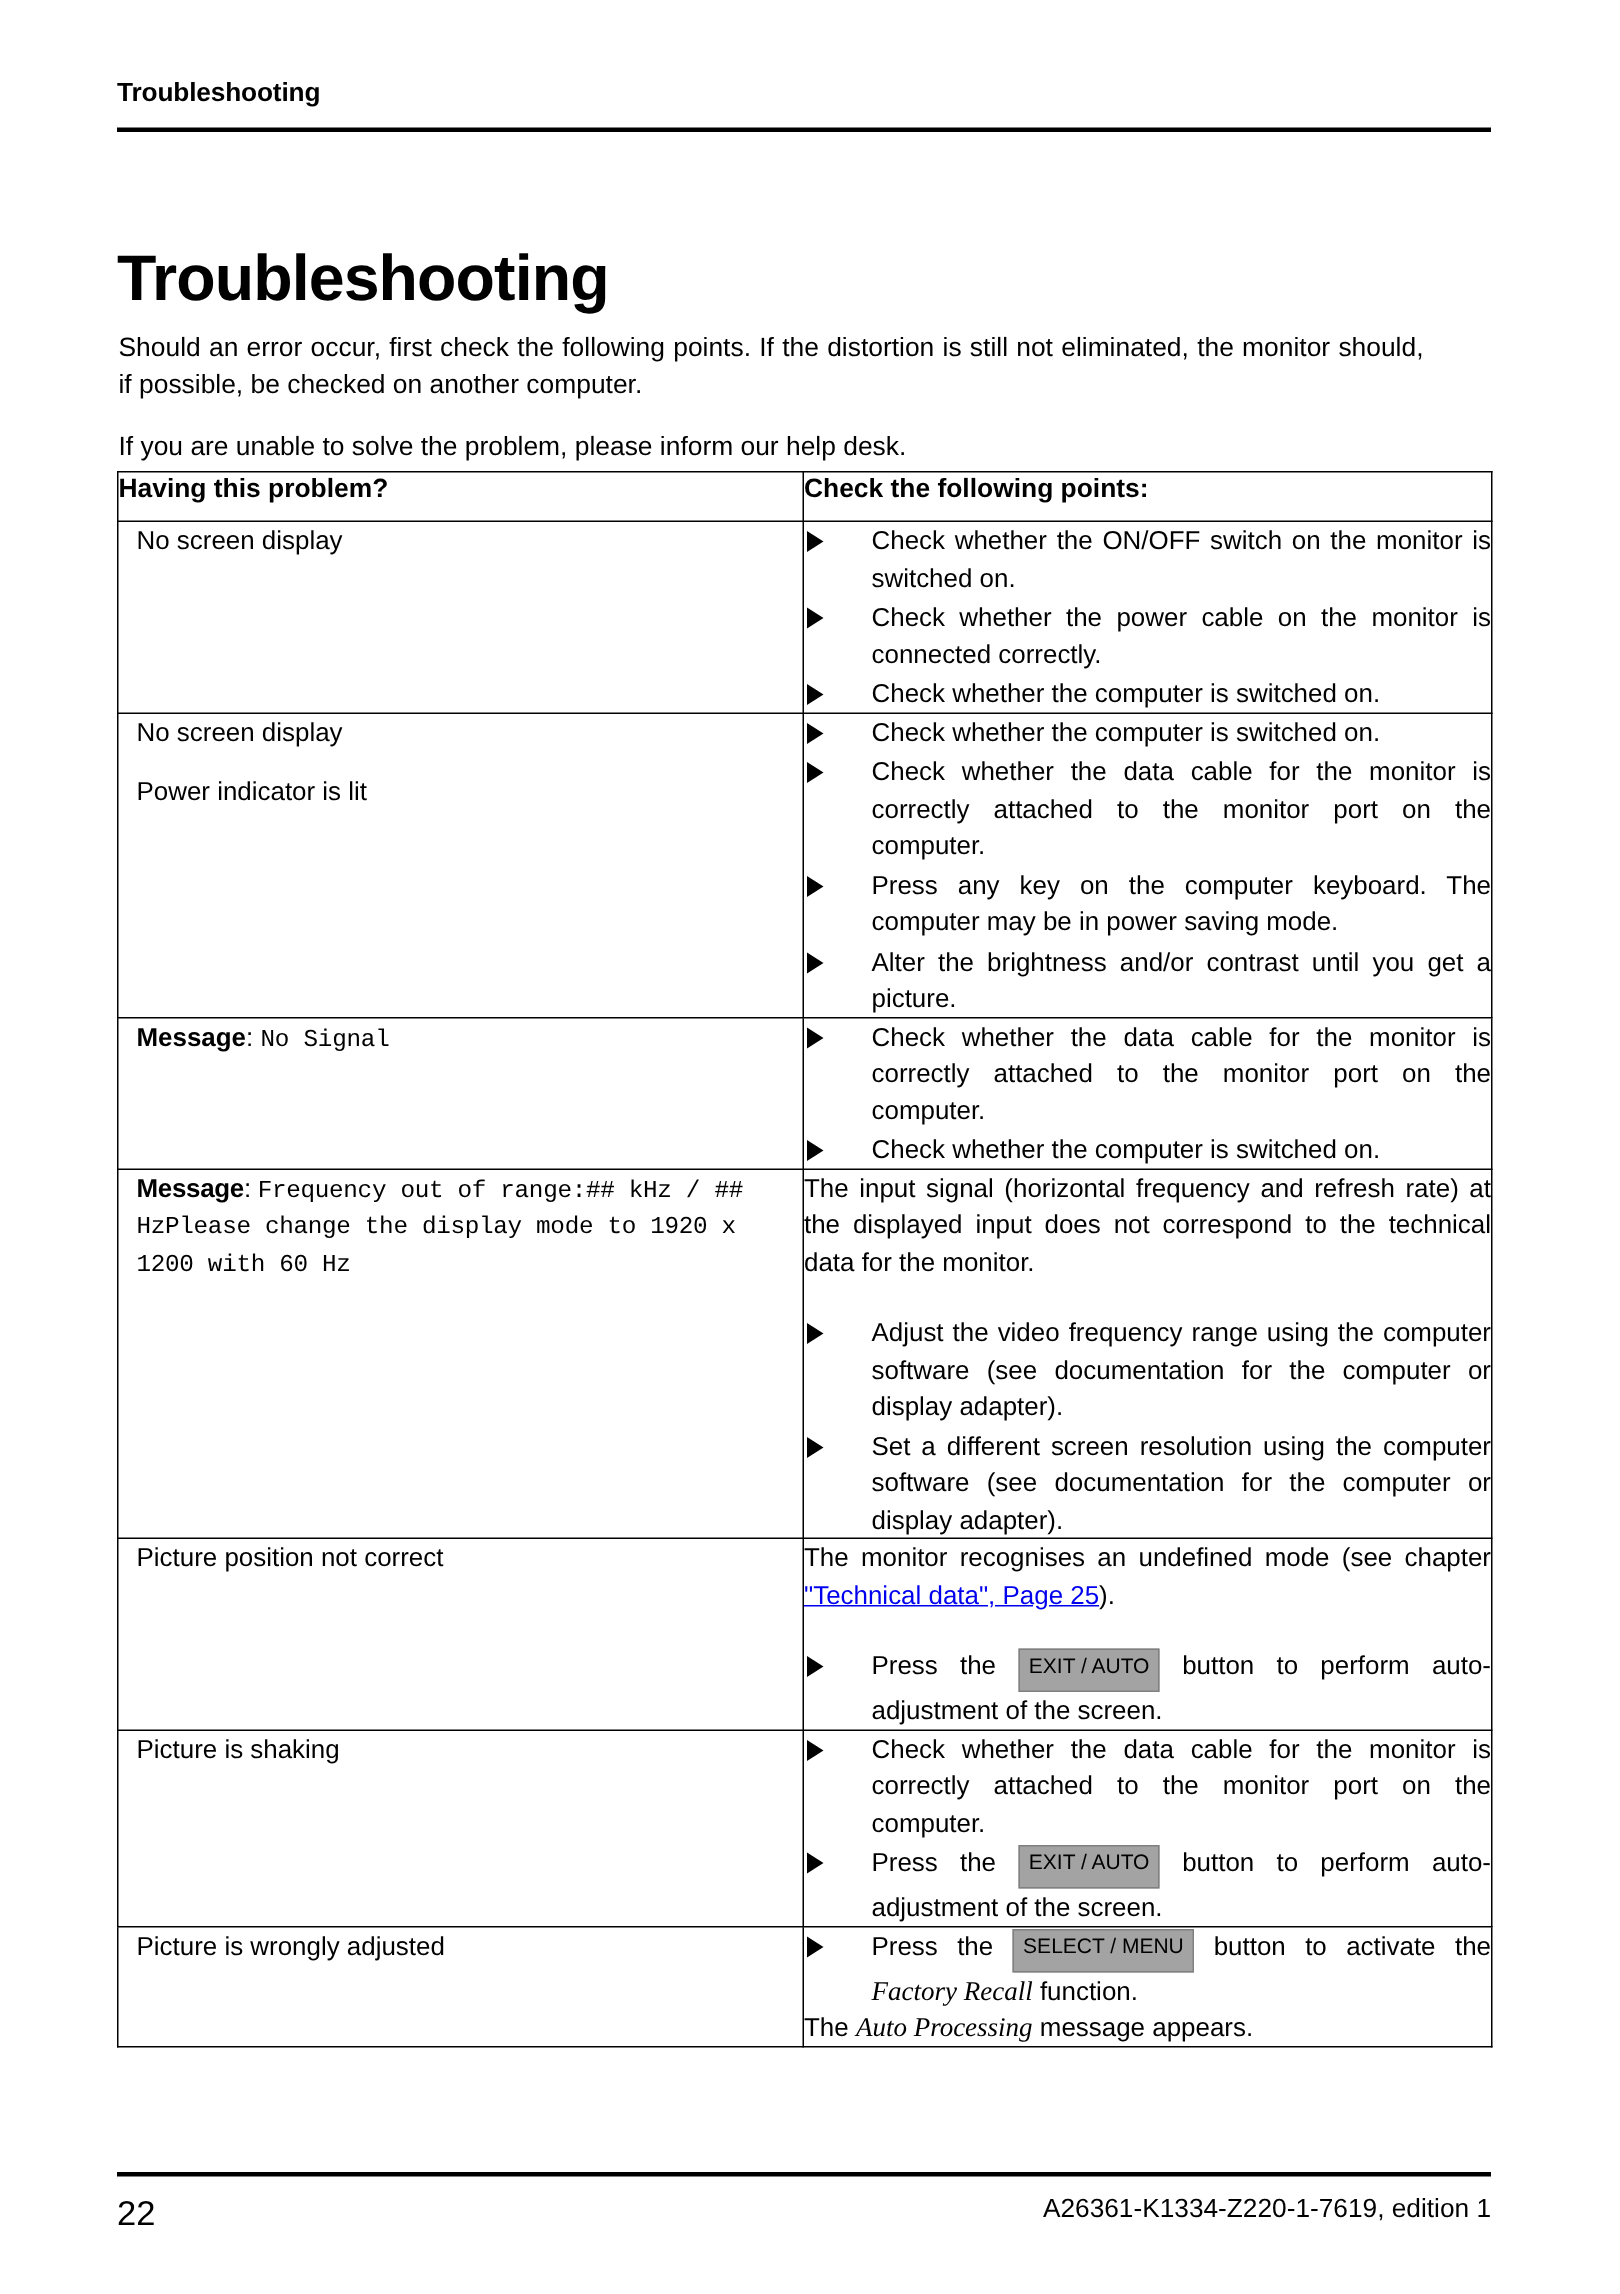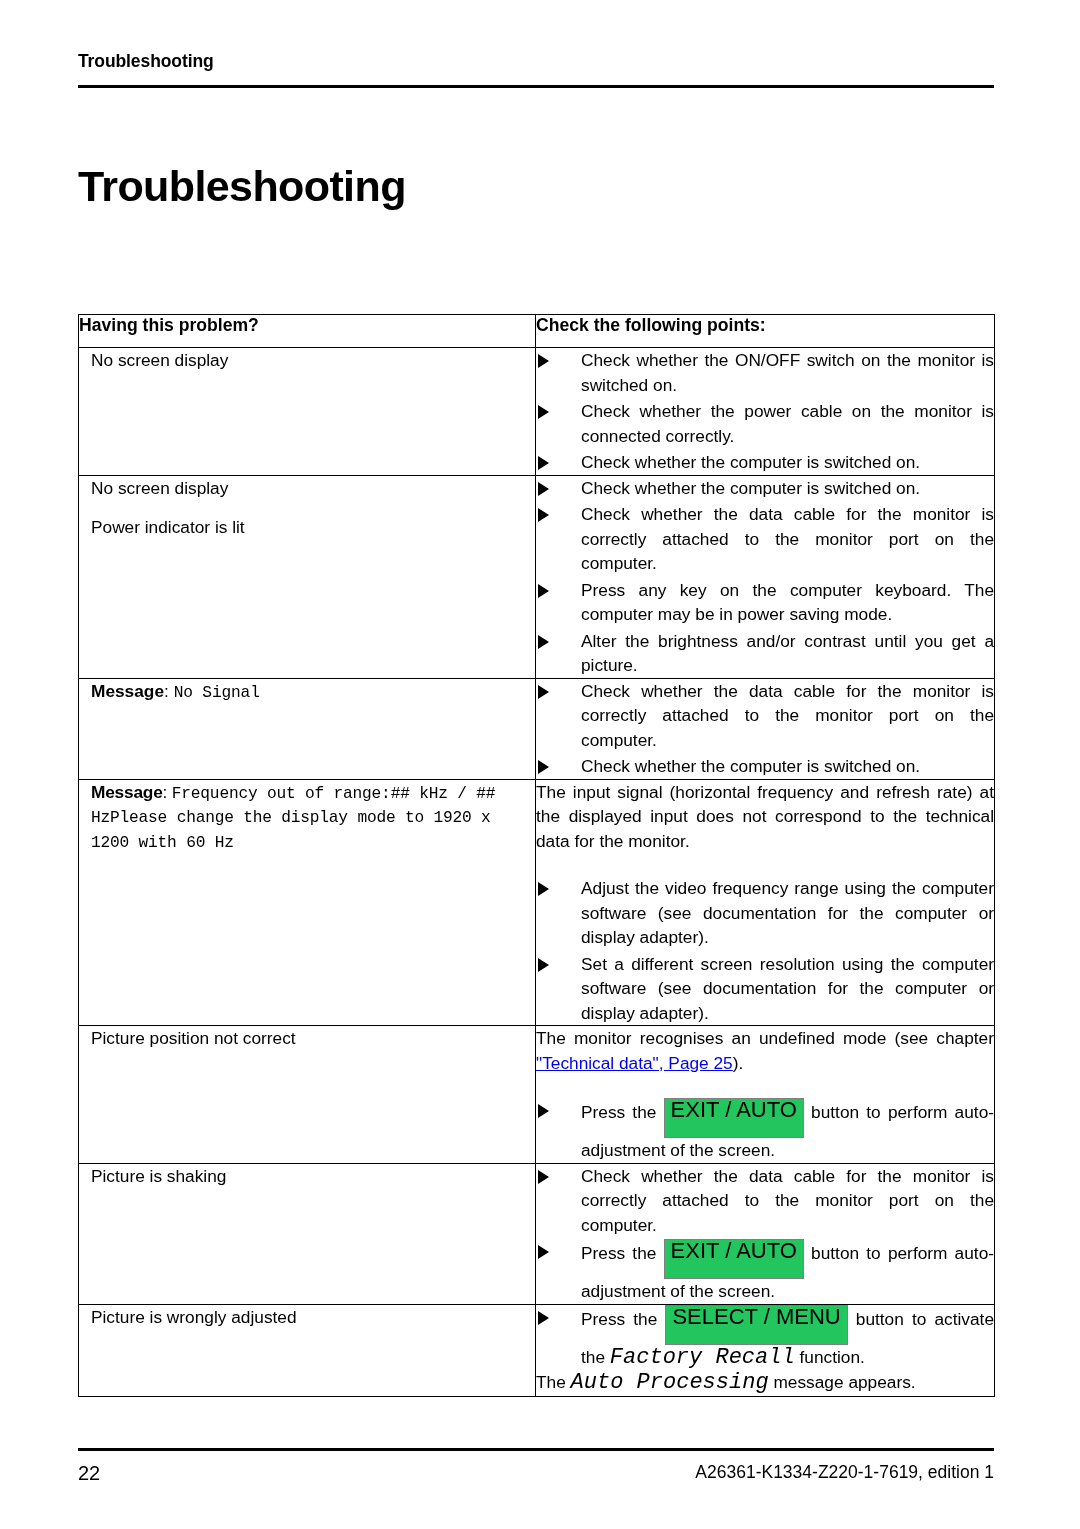--- a/index.html
+++ b/index.html
@@ -136,71 +136,75 @@
     border-bottom: 7px solid transparent;
   }
   .plain-para { margin: 0 0 0 0; text-align: justify; }
   .plain-para + ul.bullets { margin-top: 23px; }
   .plain-para.after-list { }
 
   
   .keycap {
     display: inline-block;
     border: 1.5px solid #808080;
-    background: #22c55e;
-    padding: 0px 6px 17px 6px;
-    font-size: 22px;
+    background: #a3a3a3;
+    padding: 0px 6px 6px 6px;
+    font-size: 14px;
     line-height: 21px;
     vertical-align: 1px;
     white-space: nowrap;
   }
   .doclink {
     color: #0000ee;
     text-decoration: underline;
   }
   .ital-serif {
-    font-family: Liberation Mono, monospace;
+    font-family: Liberation Serif, serif;
     font-style: italic;
-    font-size: 22px;
+    font-size: 18px;
   }
 
   
   .footer-rule {
     position: absolute;
     left: 78px;
     top: 1443px;
     width: 916px;
     height: 3px;
     background: #000;
   }
   .footer-page {
     position: absolute;
     left: 78px;
     top: 1457px;
-    font-size: 20px;
+    font-size: 23px;
   }
   .footer-id {
     position: absolute;
     right: 86px;
     top: 1457px;
     font-size: 17.5px;
     text-align: right;
     white-space: nowrap;
   }
 </style>
 </head>
 <body>
 
 <div class="page">
 
   <div class="running-header">Troubleshooting</div>
   <div class="header-rule"></div>
 
   <h1 class="chapter-title">Troubleshooting</h1>
 
+  <div class="intro">
+    <p>Should an error occur, first check the following points. If the distortion is still not eliminated, the monitor should, if possible, be checked on another computer.</p>
+    <p class="second">If you are unable to solve the problem, please inform our help desk.</p>
+  </div>
 
   <table class="ts-table">
     <colgroup>
       <col class="col-problem">
       <col class="col-check">
     </colgroup>
     <thead>
       <tr>
         <th class="hdr">Having this problem?</th>
         <th class="hdr">Check the following points:</th>

